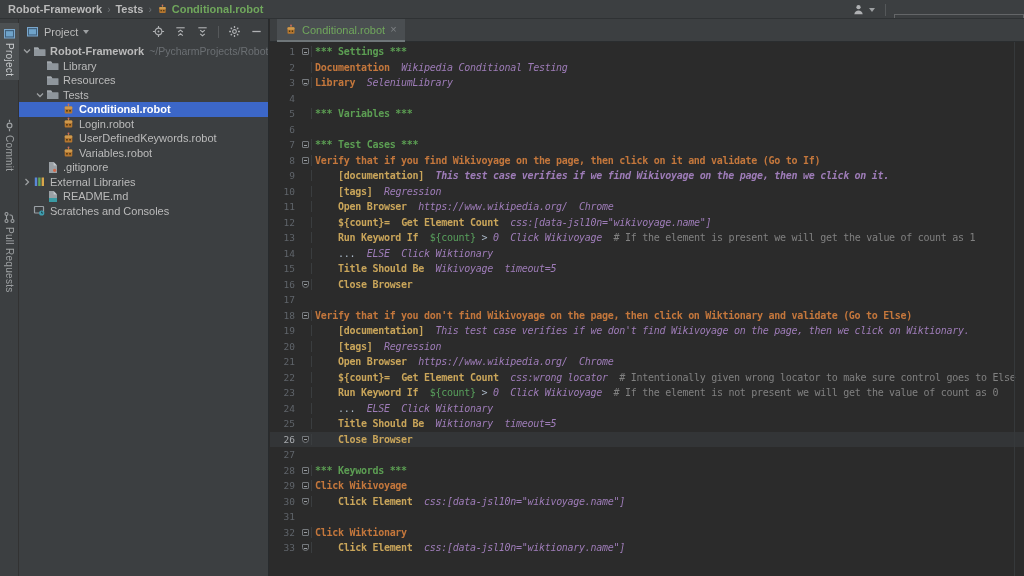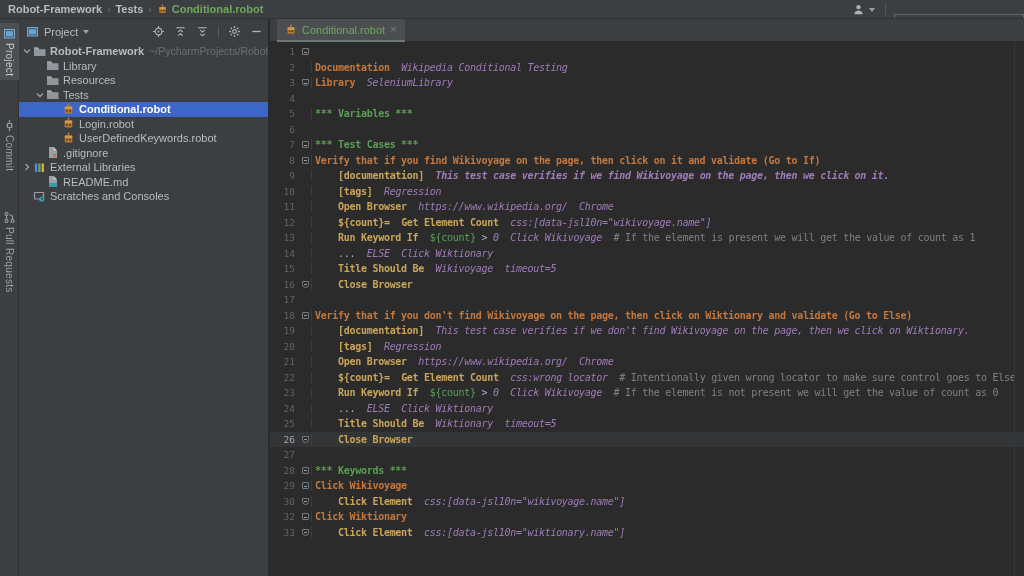--- a/index.html
+++ b/index.html
@@ -297,97 +297,113 @@
               <rect x="6.1" y="2" width="0.9" height="1.8" fill="#c38a43"></rect>
               <rect x="2.7" y="3.6" width="7.6" height="7" rx="1" fill="#b5762f"></rect>
               <rect x="2.7" y="3.6" width="7.6" height="2.5" rx="1" fill="#cf9a4d"></rect>
               <rect x="4.2" y="7" width="1.5" height="1.6" fill="#46320f"></rect>
               <rect x="7.3" y="7" width="1.5" height="1.6" fill="#46320f"></rect>
             </svg>
           </span>
           <span class="tlabel">UserDefinedKeywords.robot</span>
         </div>
         <div class="trow">
-          <span style="width: 15px; flex: 0 0 auto;"></span>
-          <span class="chev"></span>
-          <span class="ticon">
-            <svg viewBox="0 0 13 13">
-              <path d="M3 1h4.6L11 4.4V12H3z" fill="#9aa0a5"></path>
-              <path d="M7.6 1L11 4.4H7.6z" fill="#c3c8cc"></path>
-              <circle cx="8.6" cy="9.3" r="1.6" fill="#d2694b"></circle>
-            </svg>
-          </span>
-          <span class="tlabel">.gitignore</span>
-        </div>
-        <div class="trow">
-          <span style="width: 2px; flex: 0 0 auto;"></span>
-          <span class="chev">
-            <svg viewBox="0 0 12 12">
-              <path d="M4.5 3l3 3-3 3" stroke="#9da0a2" stroke-width="1.3" fill="none"></path>
-            </svg>
-          </span>
-          <span class="ticon">
-            <svg viewBox="0 0 13 13">
-              <rect x="1.8" y="2.5" width="2.4" height="8.5" fill="#5a87d7"></rect>
-              <rect x="5.2" y="2.5" width="2.4" height="8.5" fill="#62a65a"></rect>
-              <rect x="8.6" y="2.5" width="2.4" height="8.5" fill="#d8a74a"></rect>
-            </svg>
-          </span>
-          <span class="tlabel">External Libraries</span>
-        </div>
-        <div class="trow">
-          <span style="width: 15px; flex: 0 0 auto;"></span>
-          <span class="chev"></span>
-          <span class="ticon">
-            <svg viewBox="0 0 13 13">
-              <path d="M3 1h4.6L11 4.4V12H3z" fill="#9aa0a5"></path>
-              <path d="M7.6 1L11 4.4H7.6z" fill="#c3c8cc"></path>
-              <rect x="3" y="8" width="8" height="4" fill="#3a9ba4"></rect>
-            </svg>
-          </span>
-          <span class="tlabel">README.md</span>
-        </div>
-        <div class="trow">
-          <span style="width: 2px; flex: 0 0 auto;"></span>
-          <span class="chev"></span>
-          <span class="ticon">
-            <svg viewBox="0 0 13 13">
-              <rect x="1.5" y="2.5" width="9" height="6.5" rx="0.5" fill="none" stroke="#9aa0a5" stroke-width="1.2"></rect>
-              <circle cx="8.7" cy="9" r="2.6" fill="#3f9fb0"></circle>
-              <path d="M8.7 7.6v1.5h1.2" stroke="#16323a" stroke-width="0.9" fill="none"></path>
-            </svg>
-          </span>
-          <span class="tlabel">Scratches and Consoles</span>
-        </div>
-      </div>
-  </div>
-
-  <div class="editor">
-    <div class="tabbar">
-      <div class="tab">
-        <span class="ticon" style="width:12px;height:12px" id="tabIcon">
+          <span style="width: 31px; flex: 0 0 auto;"></span>
+          <span class="chev"></span>
+          <span class="ticon">
             <svg viewBox="0 0 13 13">
               <circle cx="6.5" cy="1.5" r="1" fill="#ce6a5a"></circle>
               <rect x="6.1" y="2" width="0.9" height="1.8" fill="#c38a43"></rect>
               <rect x="2.7" y="3.6" width="7.6" height="7" rx="1" fill="#b5762f"></rect>
               <rect x="2.7" y="3.6" width="7.6" height="2.5" rx="1" fill="#cf9a4d"></rect>
               <rect x="4.2" y="7" width="1.5" height="1.6" fill="#46320f"></rect>
               <rect x="7.3" y="7" width="1.5" height="1.6" fill="#46320f"></rect>
             </svg>
           </span>
+          <span class="tlabel">Variables.robot</span>
+        </div>
+        <div class="trow">
+          <span style="width: 15px; flex: 0 0 auto;"></span>
+          <span class="chev"></span>
+          <span class="ticon">
+            <svg viewBox="0 0 13 13">
+              <path d="M3 1h4.6L11 4.4V12H3z" fill="#9aa0a5"></path>
+              <path d="M7.6 1L11 4.4H7.6z" fill="#c3c8cc"></path>
+              <circle cx="8.6" cy="9.3" r="1.6" fill="#d2694b"></circle>
+            </svg>
+          </span>
+          <span class="tlabel">.gitignore</span>
+        </div>
+        <div class="trow">
+          <span style="width: 2px; flex: 0 0 auto;"></span>
+          <span class="chev">
+            <svg viewBox="0 0 12 12">
+              <path d="M4.5 3l3 3-3 3" stroke="#9da0a2" stroke-width="1.3" fill="none"></path>
+            </svg>
+          </span>
+          <span class="ticon">
+            <svg viewBox="0 0 13 13">
+              <rect x="1.8" y="2.5" width="2.4" height="8.5" fill="#5a87d7"></rect>
+              <rect x="5.2" y="2.5" width="2.4" height="8.5" fill="#62a65a"></rect>
+              <rect x="8.6" y="2.5" width="2.4" height="8.5" fill="#d8a74a"></rect>
+            </svg>
+          </span>
+          <span class="tlabel">External Libraries</span>
+        </div>
+        <div class="trow">
+          <span style="width: 15px; flex: 0 0 auto;"></span>
+          <span class="chev"></span>
+          <span class="ticon">
+            <svg viewBox="0 0 13 13">
+              <path d="M3 1h4.6L11 4.4V12H3z" fill="#9aa0a5"></path>
+              <path d="M7.6 1L11 4.4H7.6z" fill="#c3c8cc"></path>
+              <rect x="3" y="8" width="8" height="4" fill="#3a9ba4"></rect>
+            </svg>
+          </span>
+          <span class="tlabel">README.md</span>
+        </div>
+        <div class="trow">
+          <span style="width: 2px; flex: 0 0 auto;"></span>
+          <span class="chev"></span>
+          <span class="ticon">
+            <svg viewBox="0 0 13 13">
+              <rect x="1.5" y="2.5" width="9" height="6.5" rx="0.5" fill="none" stroke="#9aa0a5" stroke-width="1.2"></rect>
+              <circle cx="8.7" cy="9" r="2.6" fill="#3f9fb0"></circle>
+              <path d="M8.7 7.6v1.5h1.2" stroke="#16323a" stroke-width="0.9" fill="none"></path>
+            </svg>
+          </span>
+          <span class="tlabel">Scratches and Consoles</span>
+        </div>
+      </div>
+  </div>
+
+  <div class="editor">
+    <div class="tabbar">
+      <div class="tab">
+        <span class="ticon" style="width:12px;height:12px" id="tabIcon">
+            <svg viewBox="0 0 13 13">
+              <circle cx="6.5" cy="1.5" r="1" fill="#ce6a5a"></circle>
+              <rect x="6.1" y="2" width="0.9" height="1.8" fill="#c38a43"></rect>
+              <rect x="2.7" y="3.6" width="7.6" height="7" rx="1" fill="#b5762f"></rect>
+              <rect x="2.7" y="3.6" width="7.6" height="2.5" rx="1" fill="#cf9a4d"></rect>
+              <rect x="4.2" y="7" width="1.5" height="1.6" fill="#46320f"></rect>
+              <rect x="7.3" y="7" width="1.5" height="1.6" fill="#46320f"></rect>
+            </svg>
+          </span>
         <span class="tab-label">Conditional.robot</span>
         <span class="tab-close">×</span>
       </div>
     </div>
     <div class="code-area" id="codeArea">
         <div class="cline">
           <span class="lnum">1</span>
           <span class="fold">
             <span class="fm s"></span>
           </span>
+          <span class="ctext"><span class="tk-h" style="color: rgb(92, 158, 83);">*** Settings ***</span></span>
         </div>
         <div class="cline">
           <span class="lnum">2</span>
           <span class="fold"></span>
           <span class="ctext"><span class="tk-n" style="color: rgb(196, 119, 60); text-align: center;">Documentation</span><span class="tk-d" style="color: rgb(169, 183, 198);">  </span><span class="tk-a" style="color: rgb(158, 124, 184);">Wikipedia Conditional Testing</span></span>
         </div>
         <div class="cline">
           <span class="lnum">3</span>
           <span class="fold">
             <span class="fm e"></span>
@@ -539,20 +555,25 @@
           <span class="ctext"><span class="tk-n" style="color: rgb(196, 119, 60);">Click Wikivoyage</span></span>
         </div>
         <div class="cline">
           <span class="lnum">30</span>
           <span class="fold">
             <span class="fm e"></span>
           </span>
           <span class="ctext"><span class="tk-d" style="color: rgb(169, 183, 198);">    </span><span class="tk-k" style="color: rgb(201, 165, 90);">Click Element</span><span class="tk-d" style="color: rgb(169, 183, 198);">  </span><span class="tk-a" style="color: rgb(158, 124, 184);">css:[data-jsl10n="wikivoyage.name"]</span></span>
         </div>
         <div class="cline">
+          <span class="lnum">31</span>
+          <span class="fold"></span>
+          <span class="ctext"></span>
+        </div>
+        <div class="cline">
           <span class="lnum">32</span>
           <span class="fold">
             <span class="fm s"></span>
           </span>
           <span class="ctext"><span class="tk-n" style="color: rgb(196, 119, 60);">Click Wiktionary</span></span>
         </div>
         <div class="cline">
           <span class="lnum">33</span>
           <span class="fold">
             <span class="fm e"></span>

